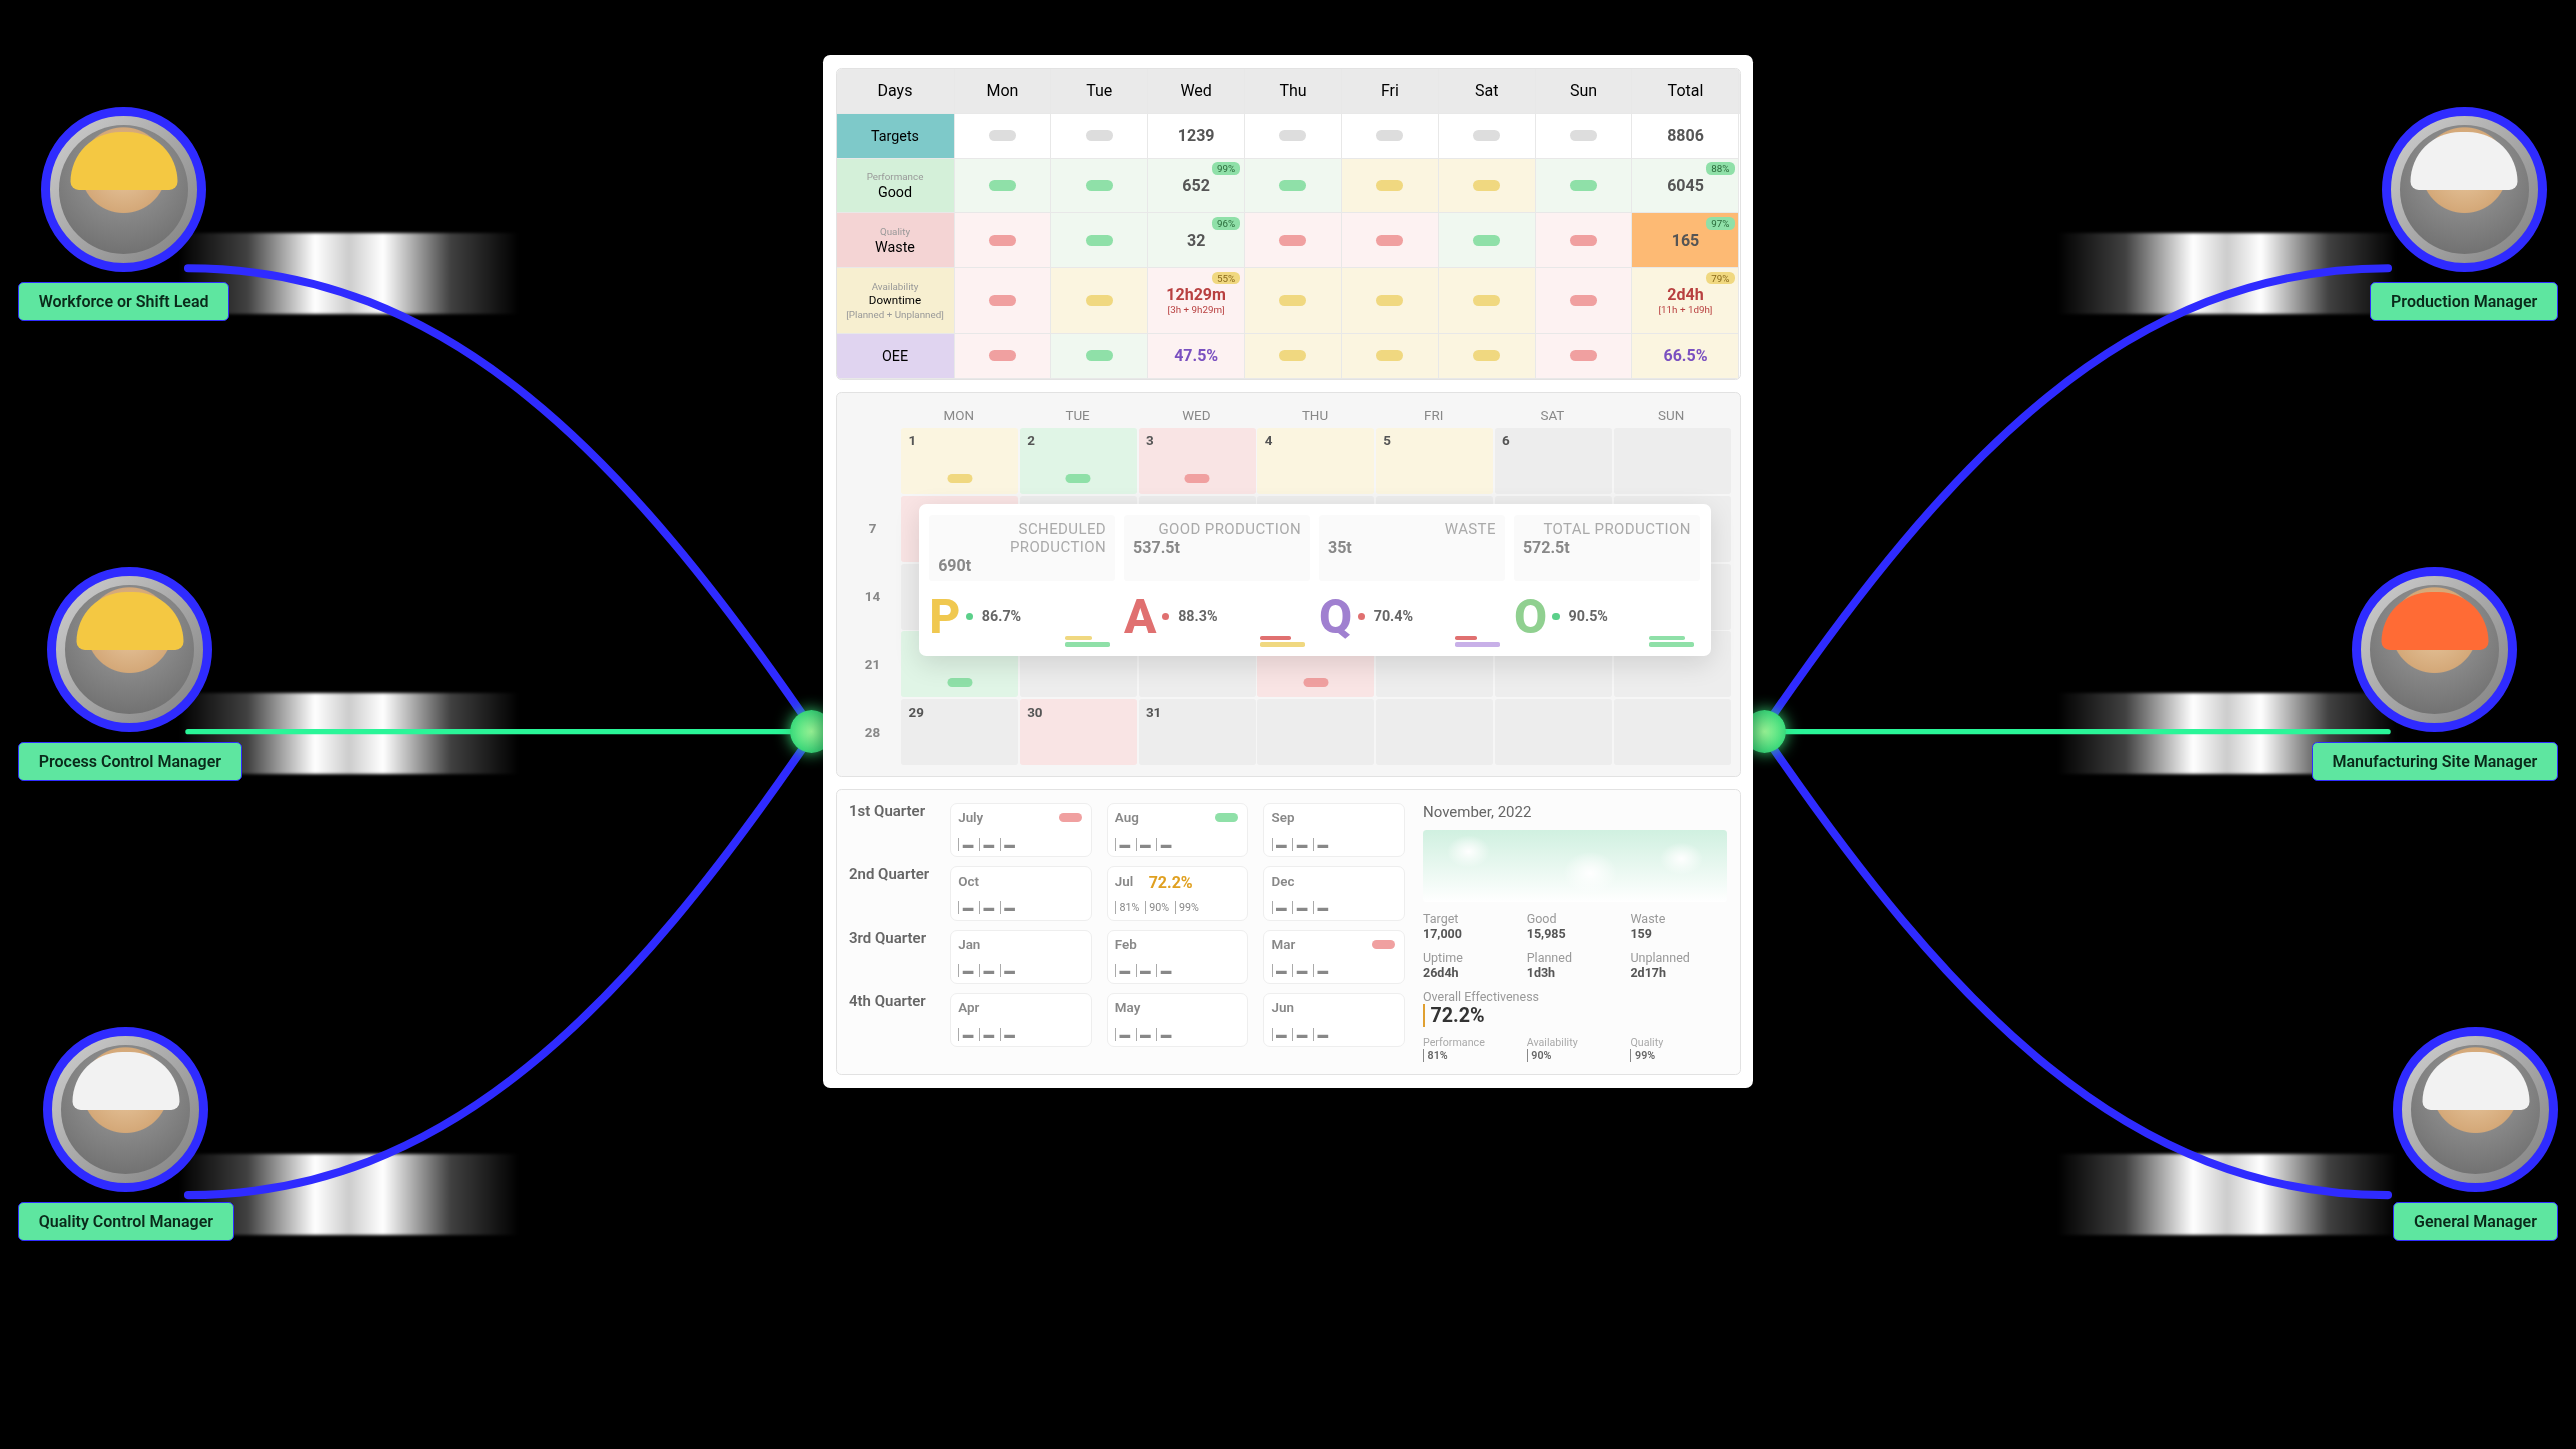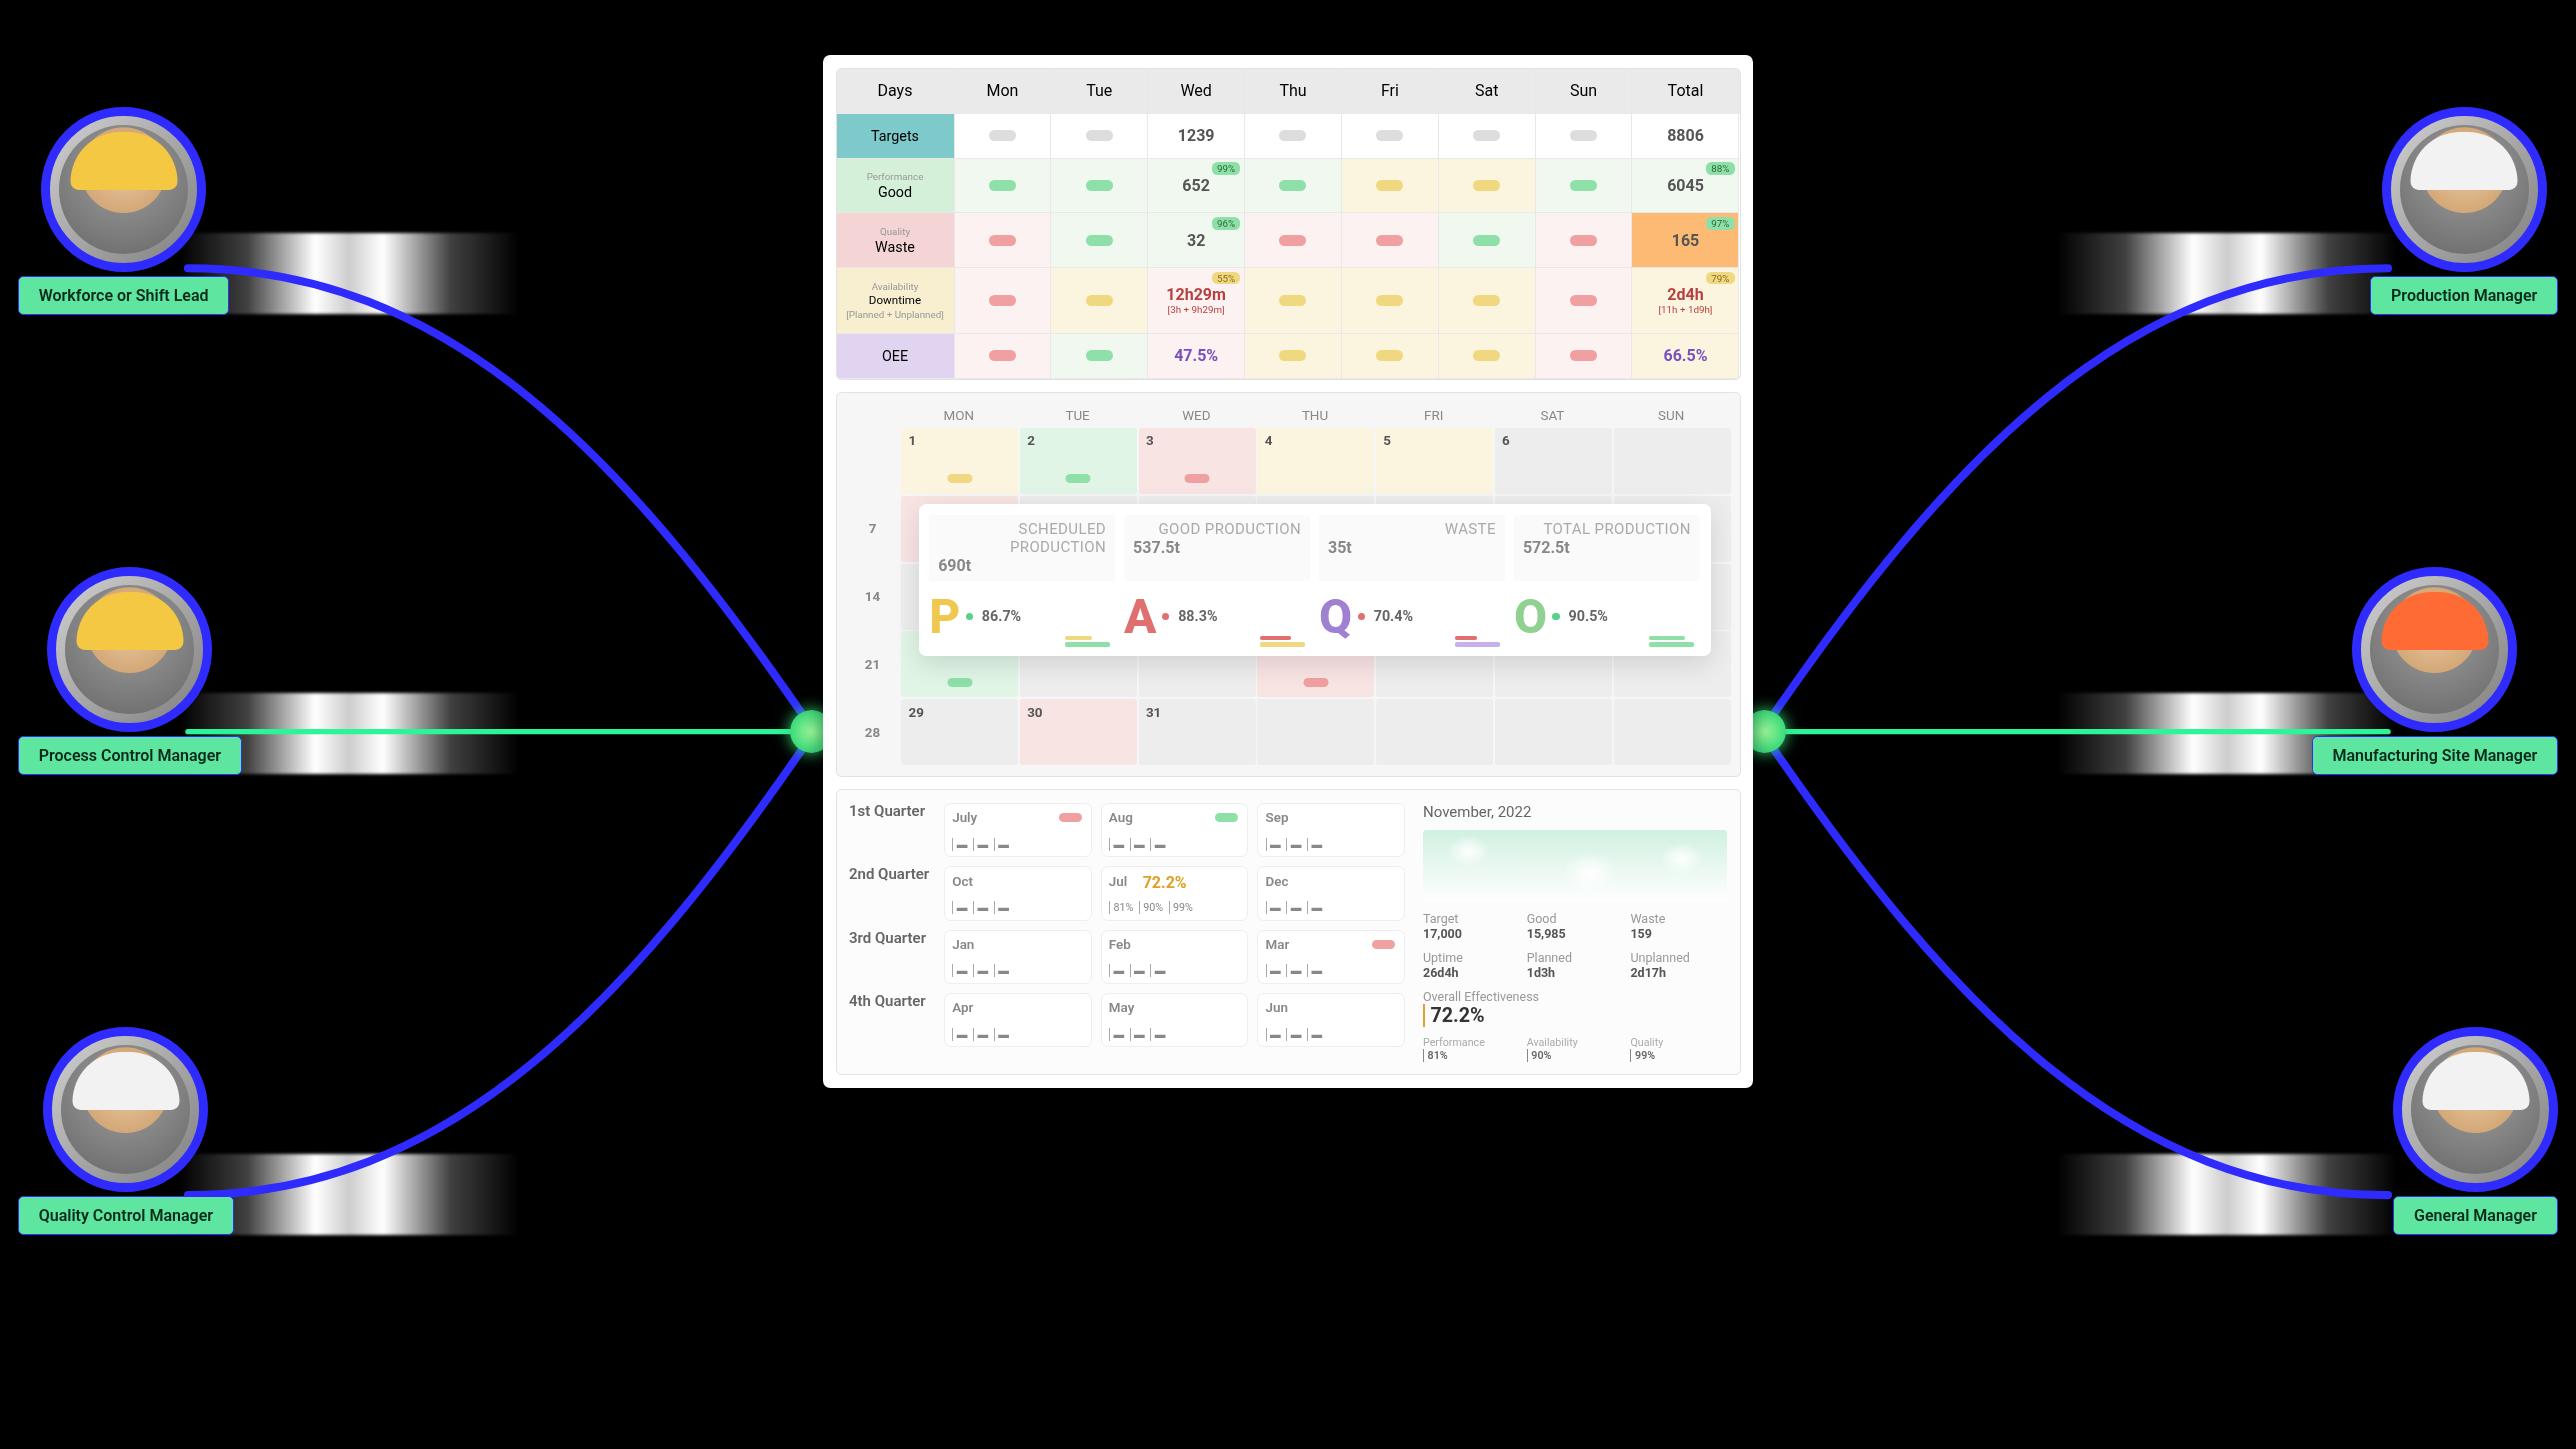--- a/index.html
+++ b/index.html
@@ -7,21 +7,21 @@
 .canvas{position:absolute;inset:0}
 
 
 .persona{position:absolute;display:flex;flex-direction:column;align-items:center}
 .avatar{width:165px;height:165px;border-radius:50%;border:9px solid #2f2bff;background:linear-gradient(135deg,#d0d0d0,#808080);display:flex;align-items:center;justify-content:center;position:relative;overflow:hidden}
 .avatar:before{content:'';position:absolute;inset:9px;border-radius:50%;background:radial-gradient(circle at 50% 35%, #e8c8a0 0%, #d4a878 40%, #888 41%, #666 100%)}
 .helmet{position:absolute;top:16px;left:50%;transform:translateX(-50%);width:107px;height:58px;border-radius:54px 54px 9px 9px}
 .helmet.yellow{background:#f4c842}
 .helmet.white{background:#f2f2f2}
 .helmet.orange{background:#ff6b35}
-.label{margin-top:4px;background:#5ee6a0;color:#0a2a1a;padding:9px 19.7px;border-radius:5.4px;font-size:16px;font-weight:600;border:1.8px solid #2f2bff}
+.label{margin-top:10px;background:#5ee6a0;color:#0a2a1a;padding:9px 19.7px;border-radius:5.4px;font-size:16px;font-weight:600;border:1.8px solid #2f2bff}
 
 .p-l1{left:18px;top:107px}
 .p-l2{left:18px;top:567px}
 .p-l3{left:18px;top:1027px}
 .p-r1{right:18px;top:107px}
 .p-r2{right:18px;top:567px}
 .p-r3{right:18px;top:1027px}
 
 
 .wire{position:absolute;pointer-events:none}
@@ -79,21 +79,21 @@
 .paqo .pct{font-size:14.3px;font-weight:700;color:#666}
 .paqo .dot{width:7.2px;height:7.2px;border-radius:50%;display:inline-block;margin-right:3.6px}
 .dot.g{background:#5bd08a}.dot.r{background:#e07070}
 .paqo .bar{position:absolute;bottom:-1.8px;right:5.4px;width:45px;height:12.5px}
 .bar .b1{position:absolute;bottom:0;width:100%;height:4.5px;border-radius:1.8px}
 .bar .b2{position:absolute;bottom:6.3px;left:0;height:4.5px;border-radius:1.8px}
 
 
 .qtr{margin:0 12.5px 12.5px;border:0.9px solid #e2e2e2;border-radius:5.4px;background:#fcfcfc;padding:12.5px;display:grid;grid-template-columns:1fr 304px;gap:18px}
 .ql{display:flex;flex-direction:column;gap:9px}
-.qrow{display:grid;grid-template-columns:86px repeat(3,1fr);gap:9px;align-items:start}
+.qrow{display:grid;grid-template-columns:86px repeat(3,1fr);gap:15px;align-items:start}
 .qlbl{font-size:15px;font-weight:600;color:#666;line-height:1.15}
 .qmon{background:#fff;border:0.9px solid #eee;border-radius:7px;padding:5.4px 7.2px;min-height:52px;position:relative}
 .qmon .m{font-size:13.4px;color:#888;font-weight:600}
 .qmon .qpill{position:absolute;top:9px;right:9px;width:23px;height:9px;border-radius:4.5px}
 .qmon .pcts{display:flex;gap:5.4px;margin-top:12.5px;font-size:10.7px;color:#888}
 .qmon .pcts span{border-left:1.8px solid #aaa;padding-left:3.6px}
 .qmon .hl{color:#e0a020;font-weight:700;font-size:16px;position:absolute;top:5.4px;left:41px}
 
 .qr{display:flex;flex-direction:column;gap:9px}
 .qr .title{text-align:left;font-size:15px;color:#666}

